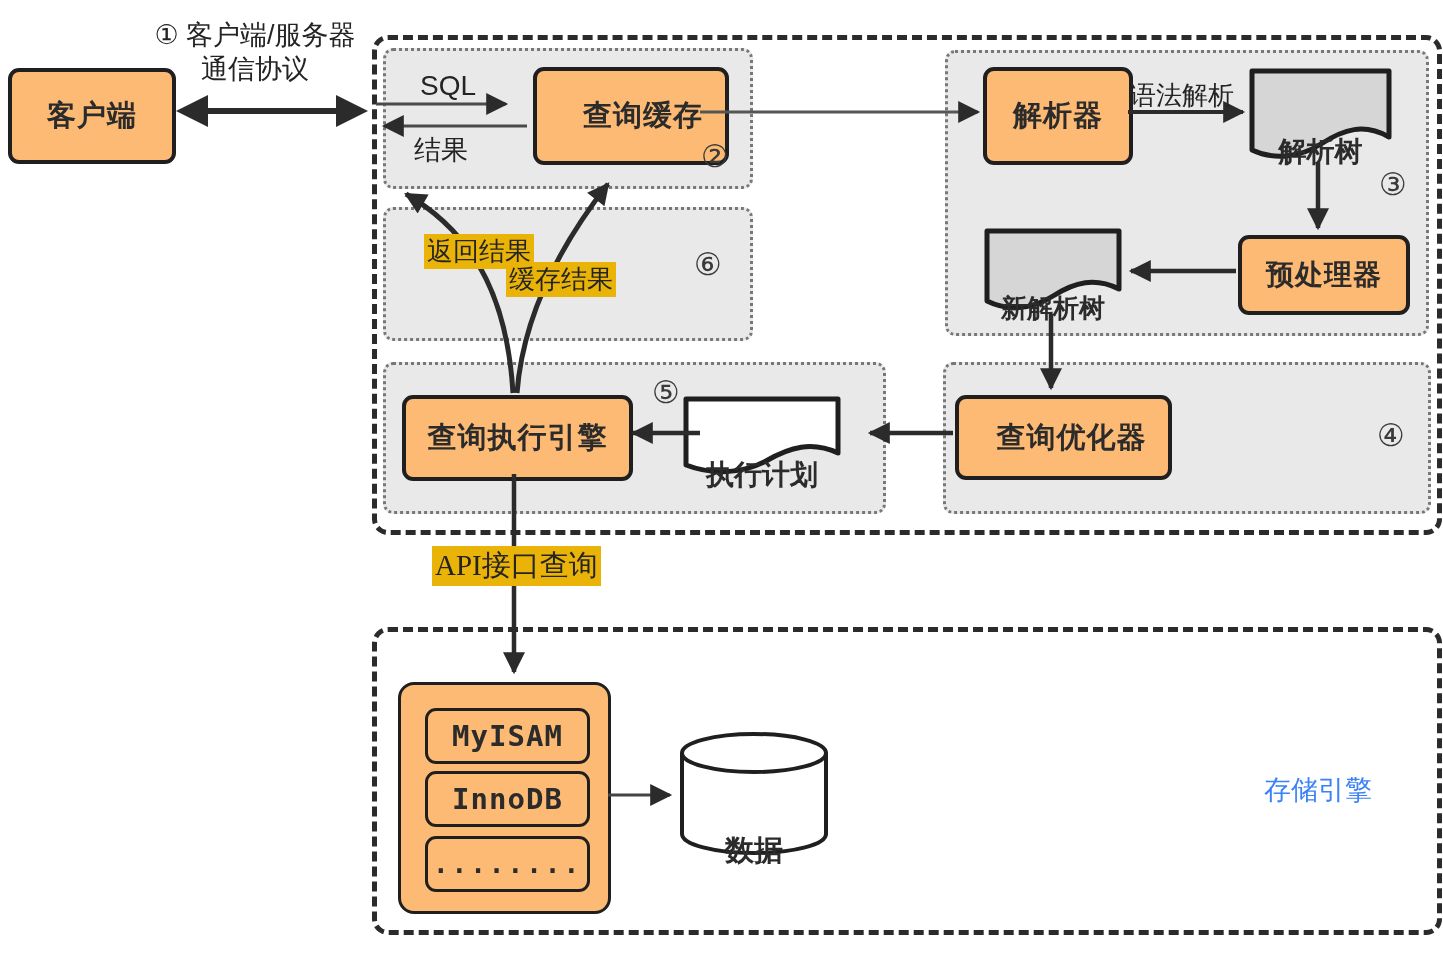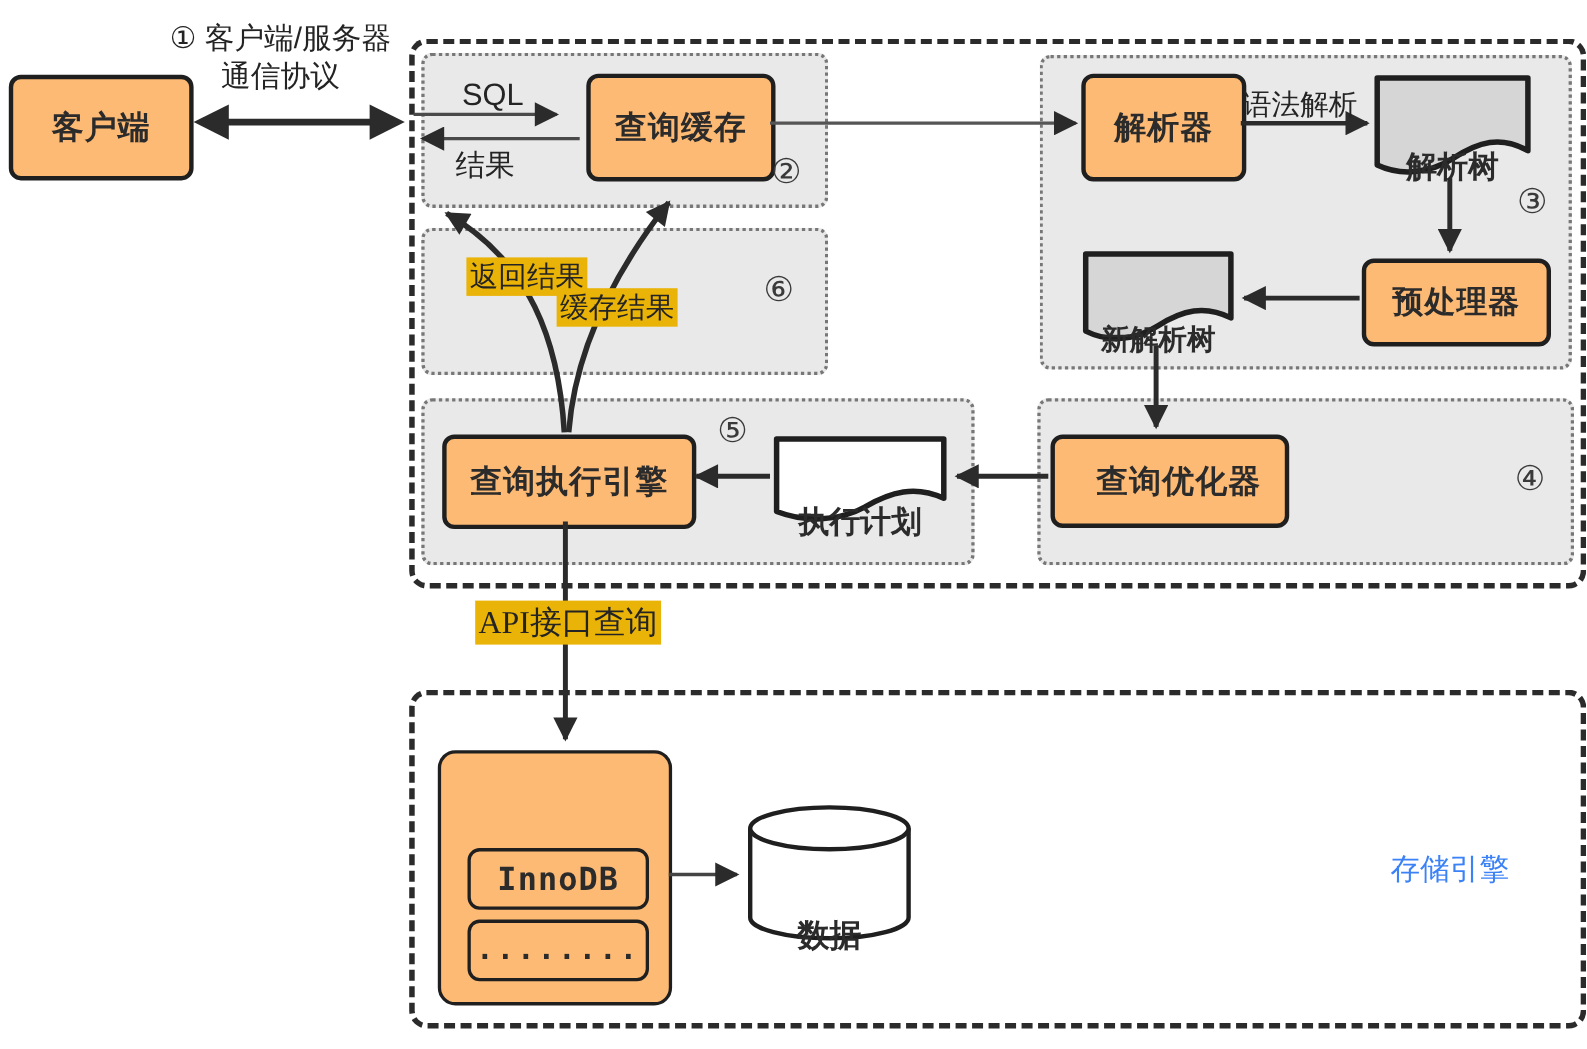--- a/index.html
+++ b/index.html
@@ -34,21 +34,21 @@
 
   <div class="panel" style="left:383px;top:48px;width:364px;height:135px;"></div>
   <div class="panel" style="left:945px;top:50px;width:478px;height:280px;"></div>
   <div class="panel" style="left:383px;top:207px;width:364px;height:128px;"></div>
   <div class="panel" style="left:383px;top:362px;width:497px;height:146px;"></div>
   <div class="panel" style="left:943px;top:362px;width:482px;height:146px;"></div>
 
   <div class="node" style="left:8px;top:68px;width:160px;height:88px;">
     <span>客户端</span>
   </div>
-  <div class="node" style="left:533px;top:67px;width:164px;height:90px;">
+  <div class="node" style="left:533px;top:67px;width:164px;height:90px;padding-left:24px;">
     <span>查询缓存</span>
   </div>
   <div class="node" style="left:983px;top:67px;width:142px;height:90px;">
     <span>解析器</span>
   </div>
   <div class="node" style="left:1238px;top:235px;width:164px;height:72px;font-size:28px;">
     <span>预处理器</span>
   </div>
   <div class="node" style="left:955px;top:395px;width:193px;height:77px;padding-left:16px;">
     <span>查询优化器</span>
@@ -62,28 +62,31 @@
       <path d="M4,4 L141,4 L141,70 C116,56 96,62 73,77 C51,91 25,93 4,83 Z" fill="#d6d6d6" stroke="#1f1f1f" stroke-width="5" stroke-linejoin="round"></path>
     </svg>
     <div class="shape-label" style="top:8px;height:58px;font-size:28px;">解析树</div>
   </div>
   <div class="shape" style="left:983px;top:227px;width:140px;height:88px;">
     <svg width="140" height="88" viewBox="0 0 140 88">
       <path d="M4,4 L136,4 L136,62 C112,50 92,55 70,69 C48,83 24,84 4,74 Z" fill="#d6d6d6" stroke="#1f1f1f" stroke-width="5" stroke-linejoin="round"></path>
     </svg>
     <div class="shape-label" style="top:6px;height:54px;font-size:26px;">新解析树</div>
   </div>
-  <div class="shape" style="left:702px;top:395px;width:160px;height:82px;font-family:Liberation Serif, serif;">
+  <div class="shape" style="left:682px;top:395px;width:160px;height:82px;font-family:Liberation Serif, serif;">
     <svg width="160" height="82" viewBox="0 0 160 82">
       <path d="M4,4 L156,4 L156,58 C130,46 108,52 84,66 C60,79 30,80 4,70 Z" fill="#ffffff" stroke="#1f1f1f" stroke-width="5" stroke-linejoin="round"></path>
     </svg>
     <div class="shape-label" style="top:6px;height:52px;font-size:28px;">执行计划</div>
   </div>
 
   <div class="node" style="left:398px;top:682px;width:207px;height:226px;border-radius:16px;border-width:3px;">
+    <div class="node mono" style="left:24px;top:23px;width:159px;height:50px;border-width:3px;">
+      <span>MyISAM</span>
+    </div>
     <div class="node mono" style="left:24px;top:86px;width:159px;height:50px;border-width:3px;">
       <span>InnoDB</span>
     </div>
     <div class="node mono" style="left:24px;top:151px;width:159px;height:50px;border-width:3px;font-size:26px;letter-spacing:3px;">
       <span>........</span>
     </div>
   </div>
 
   <div class="shape" style="left:678px;top:730px;width:152px;height:127px;">
     <svg width="152" height="127" viewBox="0 0 152 127">

